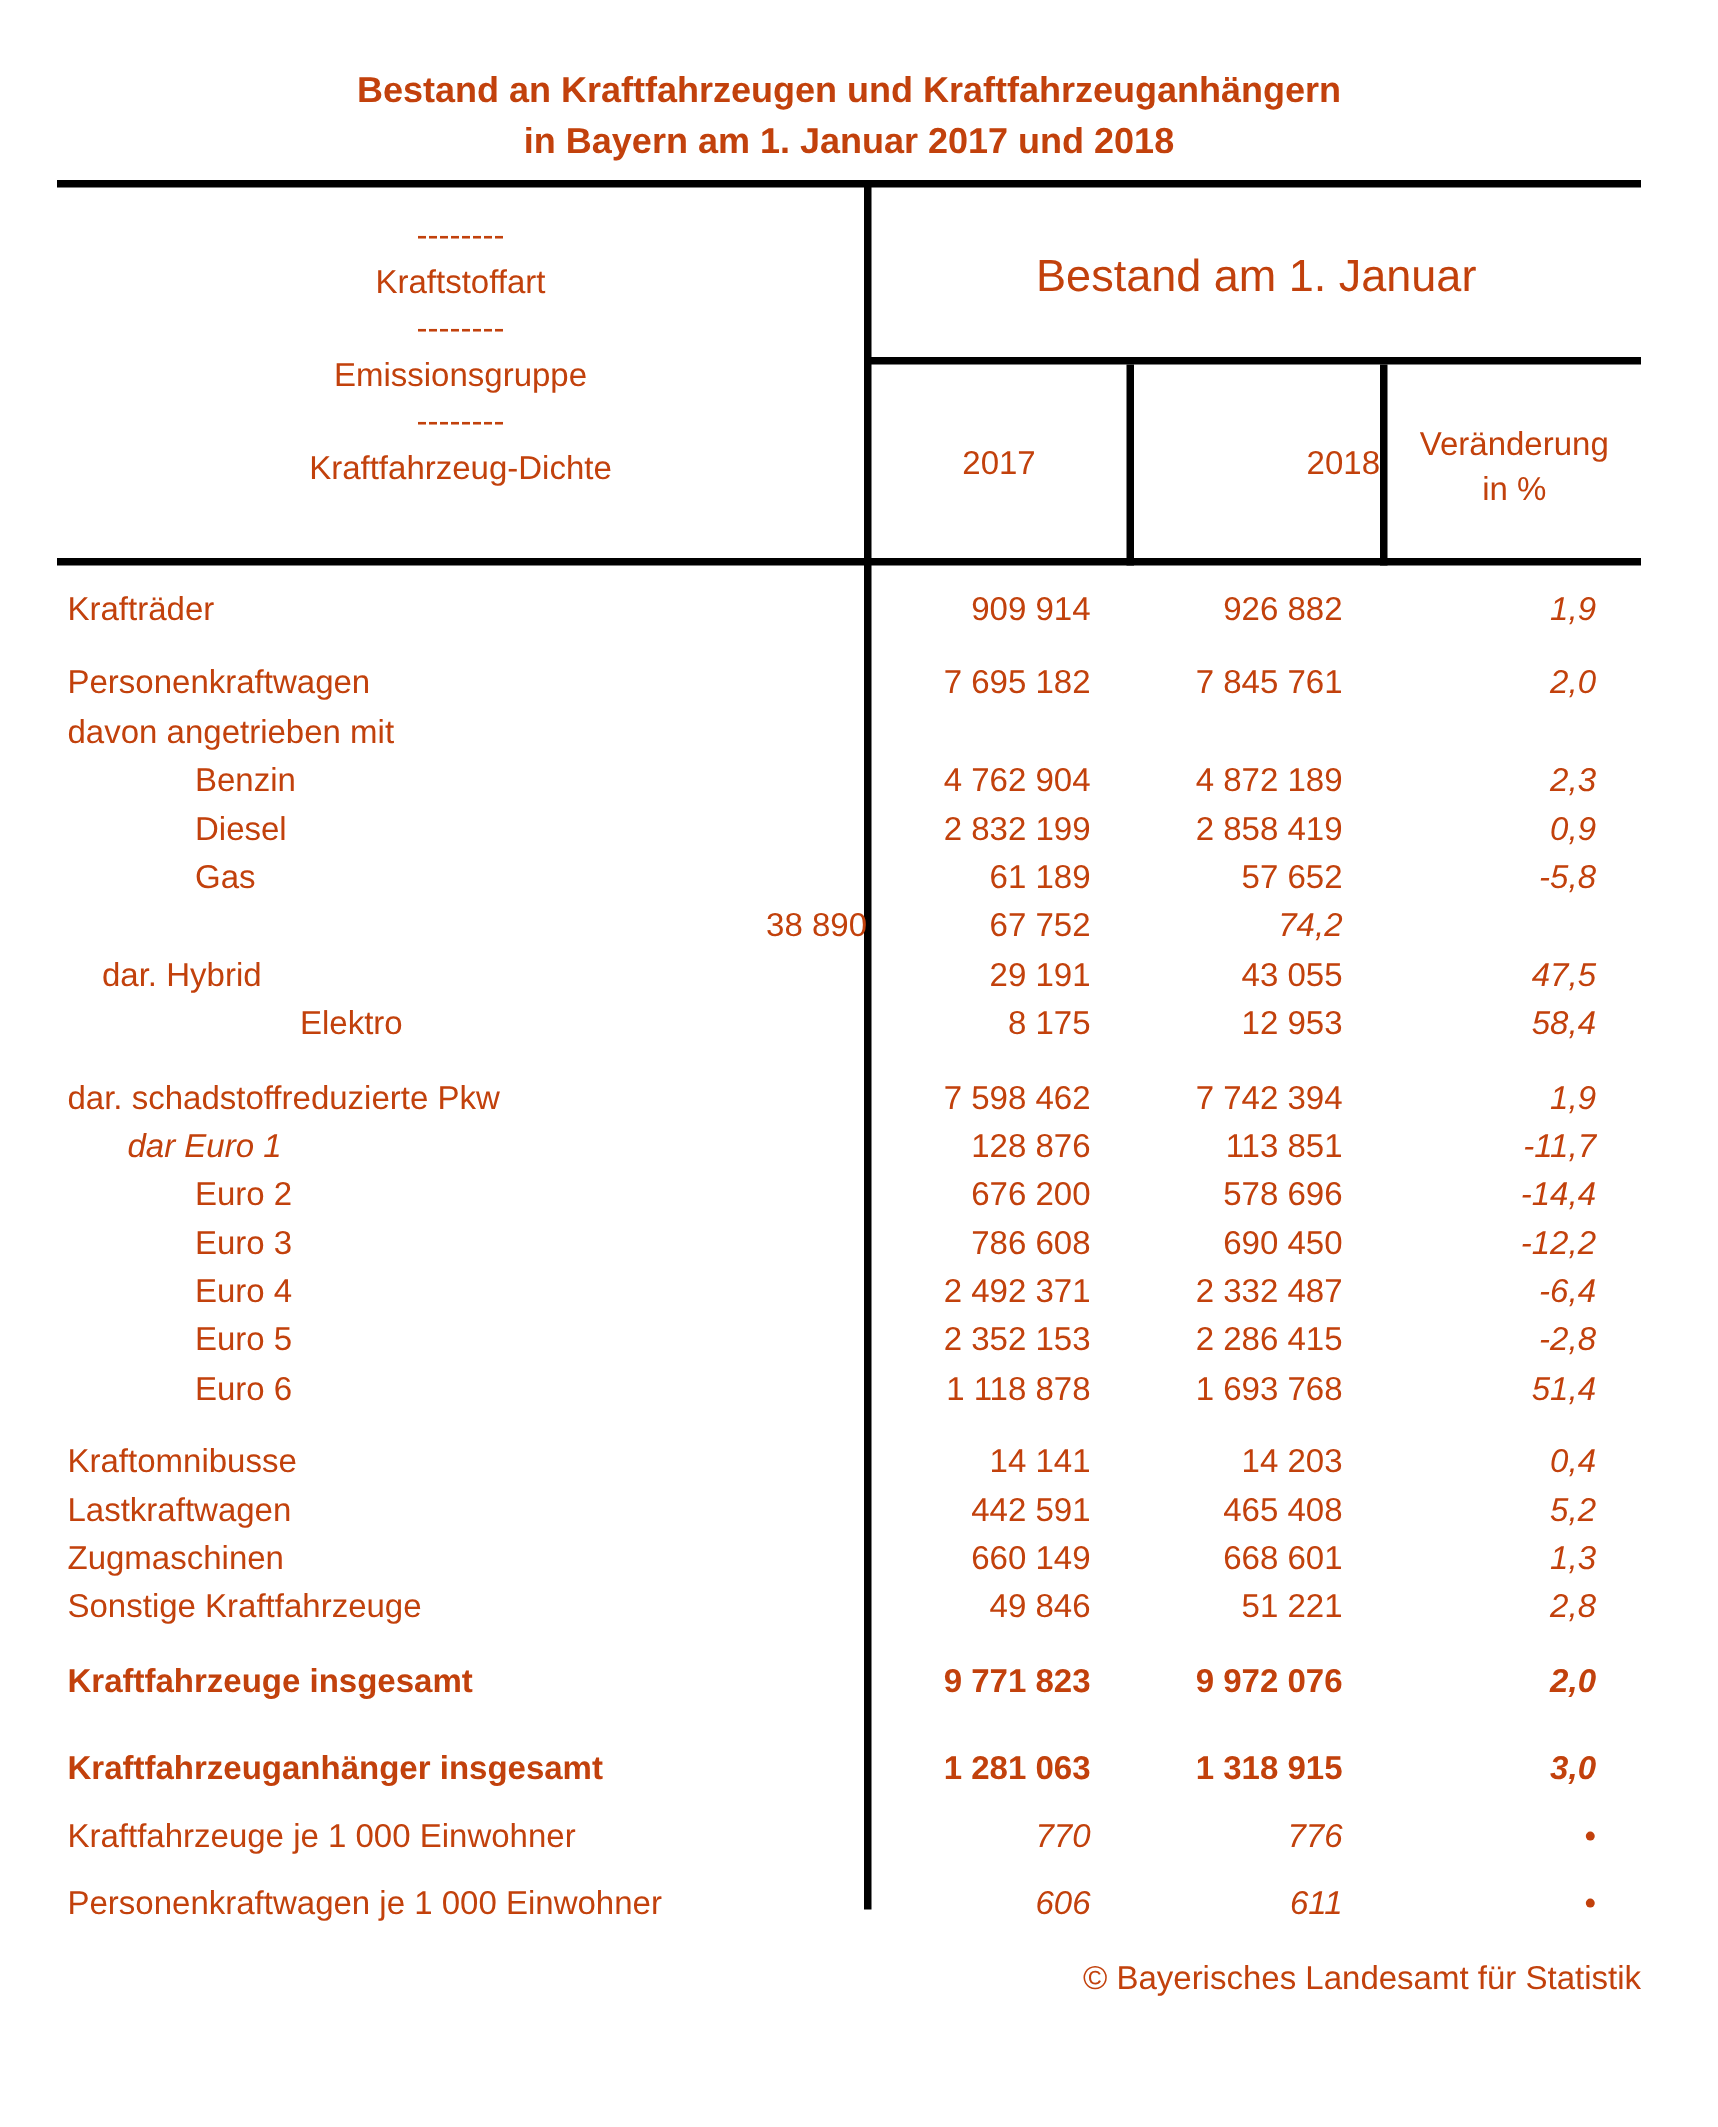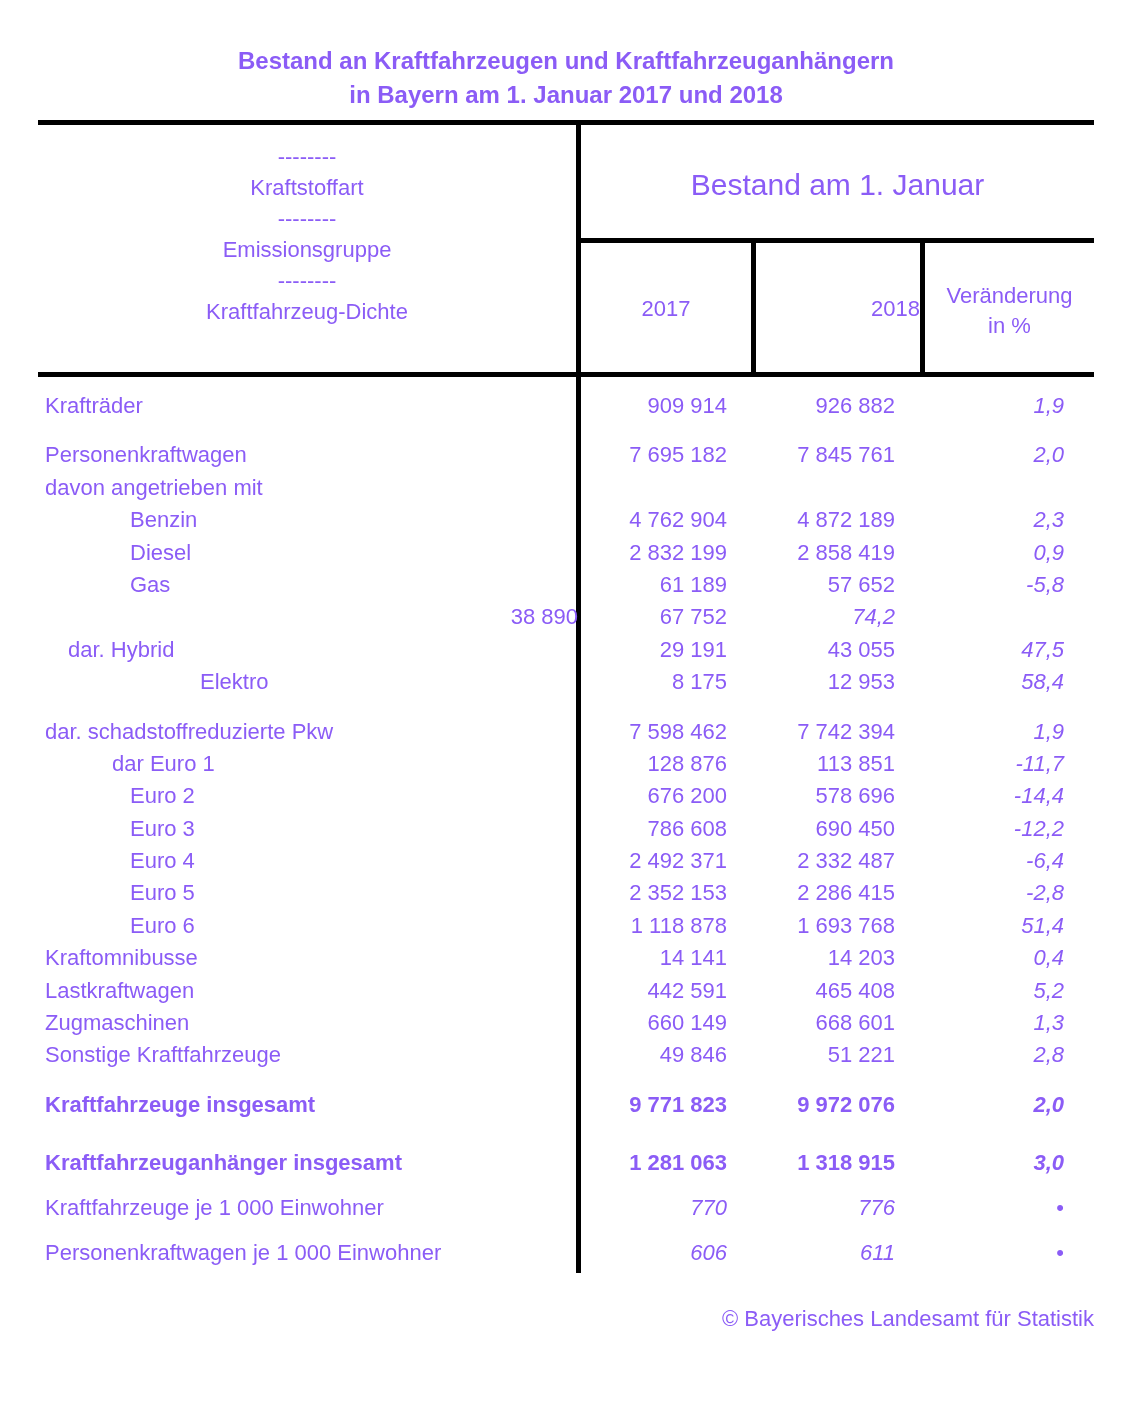--- a/index.html
+++ b/index.html
@@ -1,18 +1,18 @@
 <!DOCTYPE html>
 <html><head>
 <meta charset="utf-8">
 <style>
   html,body { margin:0; padding:0; background:#fff; }
   .page {
     position:relative; width:1145px; height:1418px; background:#ffffff;
-    font-family:"Liberation Sans", sans-serif; color:#8b5cf6; overflow:hidden;
+    font-family:"Liberation Sans", sans-serif; color:#c2410c; overflow:hidden;
   }
   .title {
     position:absolute; left:38px; top:44px; width:1056px;
     text-align:center; font-weight:bold; font-size:24px; line-height:34px;
   }
   .hline, .vline { position:absolute; background:#000; }
   .hl-top { left:38px;  top:120px; width:1056px; height:5px; }
   .hl-mid { left:578px; top:238px; width:516px;  height:5px; }
   .hl-bot { left:38px;  top:372px; width:1056px; height:5px; }
   .vl-main { left:576px; top:120px; width:5px; height:1153px; }
@@ -30,30 +30,30 @@
   .col-2017 { position:absolute; left:581px; top:296px; width:170px; text-align:center; font-size:22px; }
   .col-2018 { position:absolute; left:756px; top:296px; width:164px; text-align:right; font-size:22px; }
   .col-chg  { position:absolute; left:925px; top:281px; width:169px; text-align:center; font-size:22px; line-height:30px; }
 
   .tbody { position:absolute; left:0; top:390px; width:1145px; font-size:22px; }
   .row {
     display:grid; grid-template-columns:578px 149px 168px 169px;
     line-height:32.4px; height:32.4px;
   }
   .row .lbl { padding-left:45px; white-space:pre; }
-  .row.ind1 .lbl { padding-left:112px; }
+  .row.ind1 .lbl { padding-left:85px;font-style:italic; }
   .row.ind2 .lbl { padding-left:130px; }
   .row.ind3 .lbl { padding-left:68px; }
   .row.ind4 .lbl { padding-left:200px; }
   .row .num { text-align:right; }
   .row .pct { text-align:right; font-style:italic; }
   .row.vital .num { font-style:italic; }
   .row.bullet .pct { font-style:normal; }
   .row.bold { font-weight:bold; }
-  .row.gap-sm { margin-top:0; }
+  .row.gap-sm { margin-top:16px; }
   .row.gap-md { margin-top:12.5px; }
   .row.gap-lg { margin-top:17px; }
   .row.gap-xl { margin-top:26px; }
 
   .footer {
     position:absolute; left:38px; top:1306px; width:1056px;
     text-align:right; font-size:22px;
   }
 </style>
 </head>

